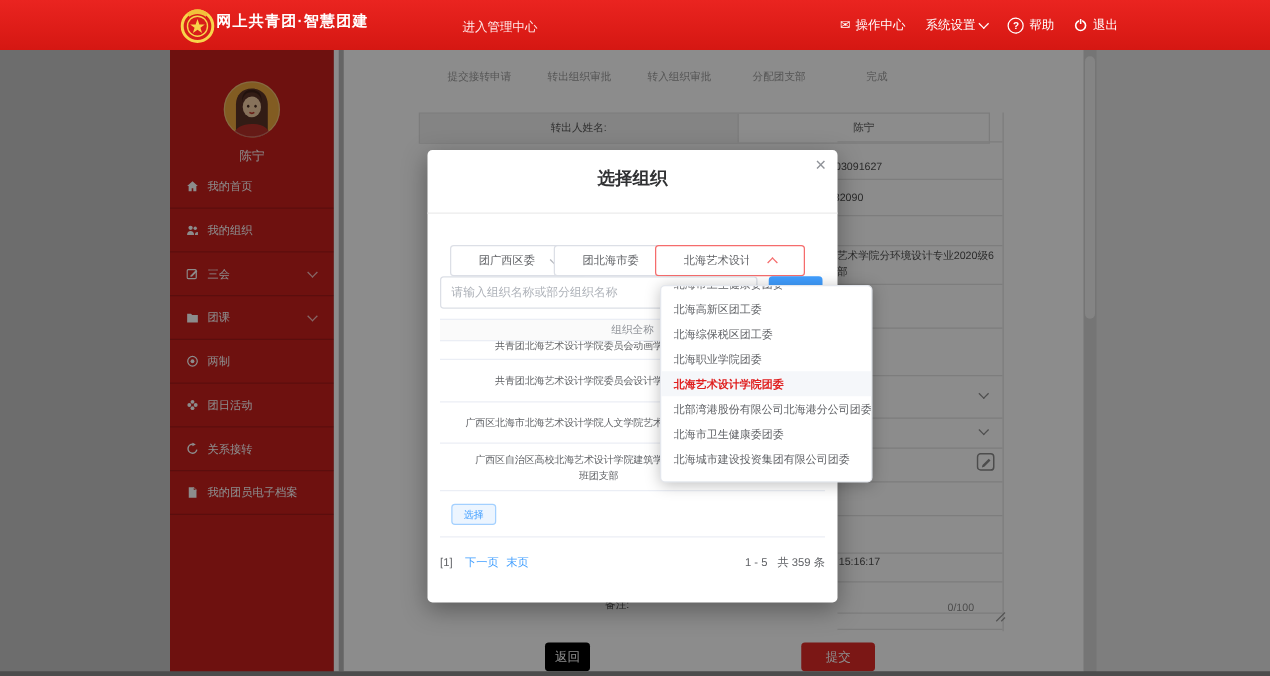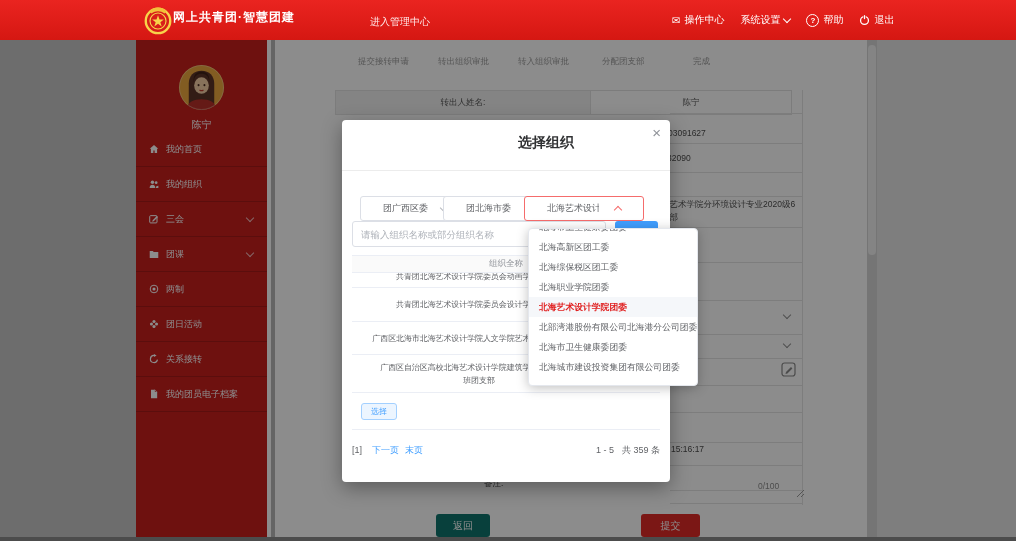--- a/index.html
+++ b/index.html
@@ -44,21 +44,21 @@
   .vline{width:1px;background:#e3e3e3;left:802px;top:90px;height:415px;}
   .frag{font-size:8.5px;color:#4e4e4e;white-space:nowrap;}
   .gchev{color:#8f8f8f;}
   .bbtn{height:23px;border-radius:3px;color:#fff;font-size:10px;display:flex;align-items:center;justify-content:center;cursor:pointer;}
   
   .overlay{left:0;top:40px;width:1016px;height:501px;background:rgba(0,0,0,0.45);z-index:40;}
   
   .modal{left:342px;top:120px;width:328px;height:362px;background:#fff;border-radius:4px;
          box-shadow:0 6px 20px rgba(0,0,0,0.35);z-index:50;}
   .m-close{right:9px;top:5px;font-size:15px;color:#909399;cursor:pointer;line-height:15px;}
-  .m-title{left:0;top:14px;width:100%;text-align:center;font-size:14px;font-weight:bold;color:#303133;padding-left:40px;}
+  .m-title{left:0;top:14px;width:100%;text-align:center;font-size:14px;font-weight:bold;color:#303133;}
   .m-div{left:0;top:50px;width:100%;height:1px;background:#ececec;}
   .msel{top:76px;height:23px;border:1px solid #dcdfe6;border-radius:3px;display:flex;align-items:center;
         justify-content:space-between;padding:0 22px;font-size:9px;color:#606266;cursor:pointer;background:#fff;}
   .msel .chev{color:#b4b7bd;}
   .msel.open{border-color:#f56c6c;}
   .msel.open .chev{color:#f56c6c;}
   .msel .val{white-space:nowrap;overflow:hidden;max-width:52px;}
   .qbtn{left:273px;top:101px;width:43px;height:26px;background:#409eff;border-radius:3px;border:none;
         color:#fff;font-size:9px;cursor:pointer;}
   .sinput{left:10px;top:101px;width:236px;height:24px;border:1px solid #dcdfe6;border-radius:3px;
@@ -255,21 +255,21 @@
   <path d="M5 10l5-5 1.4 1.4-5 5-1.9.5z" fill="#8a8a8a"></path>
 </svg>
 <div class="abs bgc frag" style="left:671px;top:444px">15:16:17</div>
 <div class="abs bgc frag" style="left:758px;top:481px;width:40px;text-align:left;color:#8d8d8d">0/100</div>
 <svg class="abs bgc" style="left:795px;top:488px" width="10" height="10" viewBox="0 0 10 10">
   <line x1="2" y1="9" x2="9" y2="2" stroke="#999" stroke-width="1"></line>
   <line x1="6" y1="9" x2="9" y2="6" stroke="#999" stroke-width="1"></line>
 </svg>
 <div class="abs bgc frag" style="left:484px;top:478px">备注:</div>
 
-<div class="abs bgc bbtn" style="left:436px;top:514px;width:54px;background:#0f766e">返回</div>
+<div class="abs bgc bbtn" style="left:436px;top:514px;width:36px;background:#000000">返回</div>
 <div class="abs bgc bbtn" style="left:641px;top:514px;width:59px;background:#e02b27">提交</div>
 
 <div class="abs overlay"></div>
 
 <div class="abs modal">
   <div class="abs m-close">×</div>
   <div class="abs m-title">选择组织</div>
   <div class="abs m-div"></div>
 
   <div class="abs msel" style="left:18px;width:64px">

